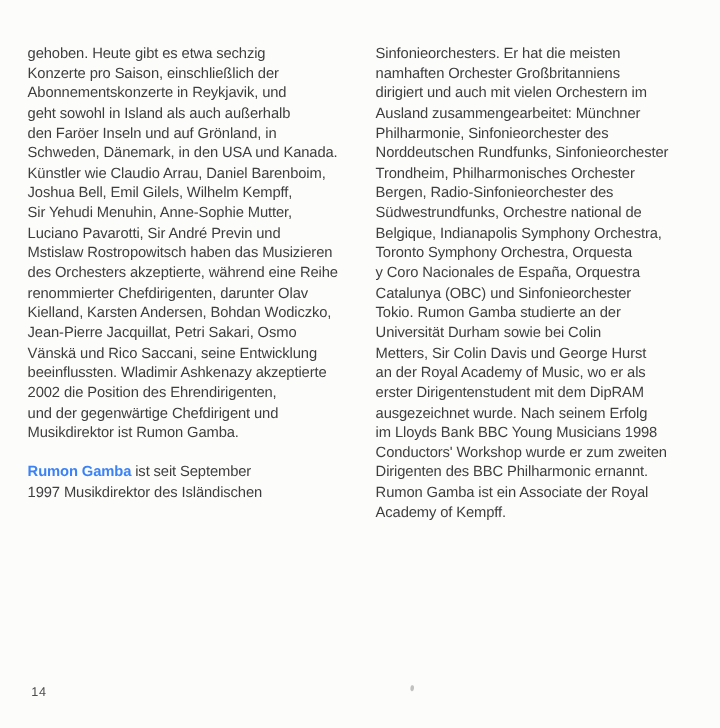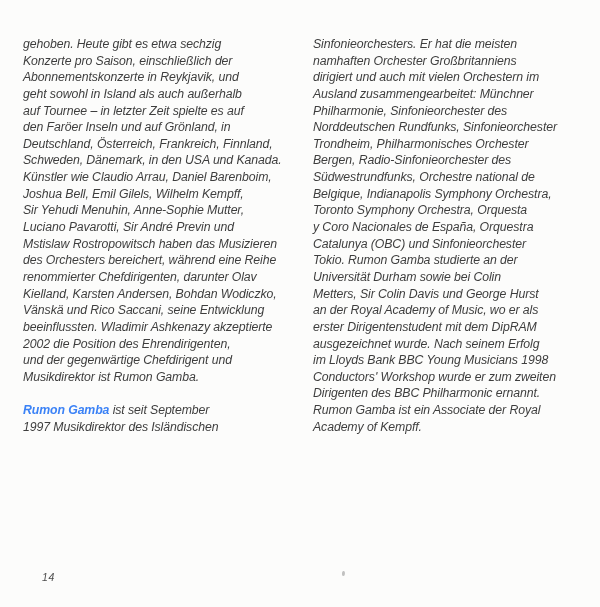--- a/index.html
+++ b/index.html
@@ -10,21 +10,20 @@
     width: 600px;
     height: 607px;
     position: relative;
     background: #fcfcfb;
     overflow: hidden;
     font-family: "Liberation Sans", sans-serif;
   }
   .page {
     position: absolute;
     inset: 0;
-    font-style: italic;
   }
   .col {
     position: absolute;
     top: 36px;
     font-size: 12.3px;
     line-height: 16.65px;
     letter-spacing: -0.1px;
     color: #3e3e3e;
     -webkit-font-smoothing: antialiased;
   }
@@ -34,21 +33,21 @@
     white-space: nowrap;
     height: 16.65px;
   }
   .para.gap { margin-top: 16.65px; }
   .bold {
     font-weight: 700;
     color: #3b82f6;
   }
   .pagenum {
     position: absolute;
-    left: 42px;
+    left: 26px;
     top: 571px;
     font-size: 10.5px;
     letter-spacing: 0.6px;
     color: #4c4c4c;
   }
   .speck {
     position: absolute;
     left: 342px;
     top: 571px;
     width: 3px;
@@ -63,32 +62,31 @@
 <body>
 
 <div class="page">
 
   <div class="col left">
     <div class="para">
         <div class="line">gehoben. Heute gibt es etwa sechzig</div>
         <div class="line">Konzerte pro Saison, einschließlich der</div>
         <div class="line">Abonnementskonzerte in Reykjavik, und</div>
         <div class="line">geht sowohl in Island als auch außerhalb</div>
-        <div class="line">auf Tournee – in letzter Zeit spielte es auf</div>
         <div class="line">den Faröer Inseln und auf Grönland, in</div>
-        <div class="line">Deutschland, Österreich, Frankreich, Finnland,</div>
         <div class="line">Schweden, Dänemark, in den USA und Kanada.</div>
         <div class="line">Künstler wie Claudio Arrau, Daniel Barenboim,</div>
         <div class="line">Joshua Bell, Emil Gilels, Wilhelm Kempff,</div>
         <div class="line">Sir Yehudi Menuhin, Anne-Sophie Mutter,</div>
         <div class="line">Luciano Pavarotti, Sir André Previn und</div>
         <div class="line">Mstislaw Rostropowitsch haben das Musizieren</div>
-        <div class="line">des Orchesters bereichert, während eine Reihe</div>
+        <div class="line">des Orchesters akzeptierte, während eine Reihe</div>
         <div class="line">renommierter Chefdirigenten, darunter Olav</div>
         <div class="line">Kielland, Karsten Andersen, Bohdan Wodiczko,</div>
+        <div class="line">Jean-Pierre Jacquillat, Petri Sakari, Osmo</div>
         <div class="line">Vänskä und Rico Saccani, seine Entwicklung</div>
         <div class="line">beeinflussten. Wladimir Ashkenazy akzeptierte</div>
         <div class="line">2002 die Position des Ehrendirigenten,</div>
         <div class="line">und der gegenwärtige Chefdirigent und</div>
         <div class="line">Musikdirektor ist Rumon Gamba.</div>
       </div>
     <div class="para gap">
       <div class="line"><span class="bold">Rumon Gamba</span><span> ist seit September</span></div>
       <div class="line">1997 Musikdirektor des Isländischen</div>
     </div>

